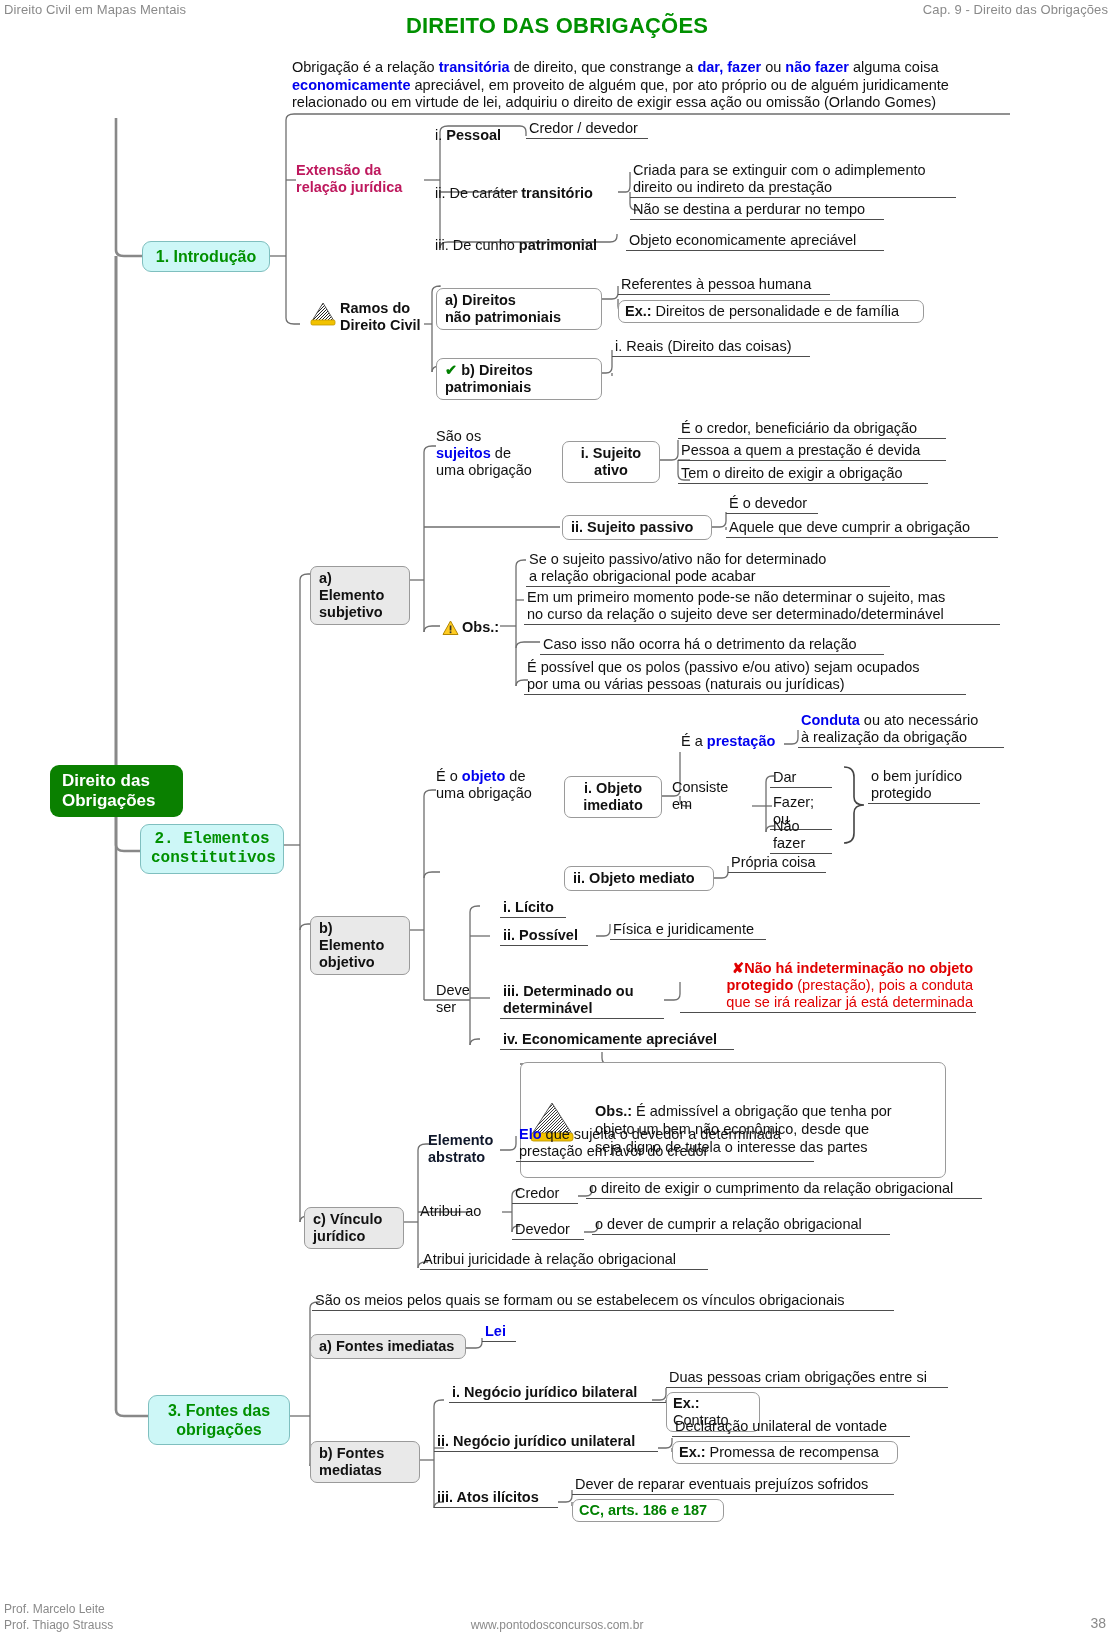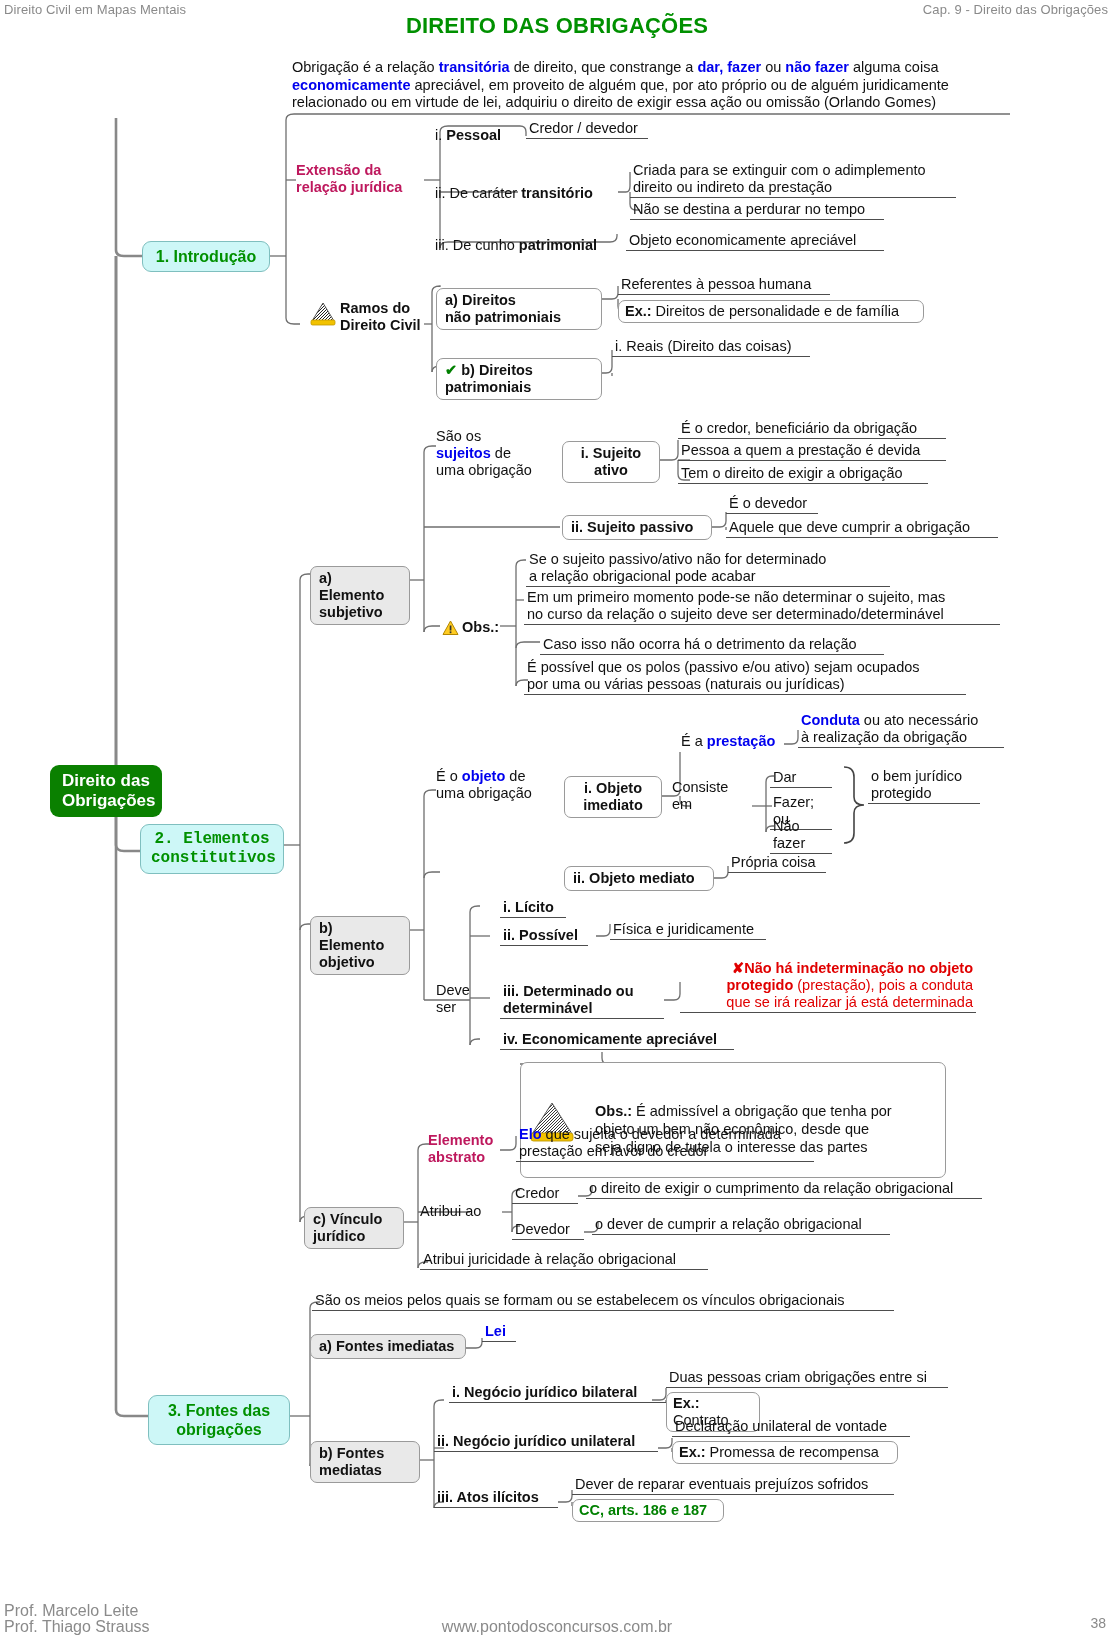--- a/index.html
+++ b/index.html
@@ -10,21 +10,21 @@
   }
   #canvas{position:absolute;left:0;top:0;width:1114px;height:1651px;overflow:hidden;}
   svg.wires{position:absolute;left:0;top:0;width:1114px;height:1651px;pointer-events:none;}
 
   
   .hdr{position:absolute;font-size:13px;color:#8a8a8a;letter-spacing:.1px;white-space:nowrap;}
   .hdr-left{left:4px;top:2px;}
   .hdr-right{right:6px;top:2px;}
   .maintitle{position:absolute;left:0;top:13px;width:1114px;text-align:center;
      font-size:22px;font-weight:bold;color:#009000;letter-spacing:.2px;}
-  .ftr{position:absolute;font-size:16px;color:#8a8a8a;white-space:nowrap;}
+  .ftr{position:absolute;font-size:12px;color:#8a8a8a;white-space:nowrap;}
   .ftr-a{left:4px;top:1602px;}
   .ftr-b{left:4px;top:1618px;}
   .ftr-site{left:0;top:1618px;width:1114px;text-align:center;}
   .ftr-pg{right:8px;top:1615px;font-size:14px;}
 
   
   .intro{position:absolute;left:292px;top:59px;width:720px;font-size:14.5px;line-height:17.5px;color:#111;}
   .b{font-weight:bold}
   .blue{color:#0000ee;font-weight:bold}
   .grn{color:#008000;font-weight:bold}
@@ -198,21 +198,21 @@
   <div class="hdr hdr-left">Direito Civil em Mapas Mentais</div>
   <div class="hdr hdr-right">Cap. 9 - Direito das Obrigações</div>
   <div class="maintitle">DIREITO DAS OBRIGAÇÕES</div>
 
   <div class="intro">
     <span>Obrigação é a relação </span><span class="blue">transitória</span><span> de direito, que constrange a </span><span class="blue">dar, fazer</span><span> ou </span><span class="blue">não fazer</span><span> alguma coisa</span><br>
     <span class="blue">economicamente</span><span> apreciável, em proveito de alguém que, por ato próprio ou de alguém juridicamente</span><br>
     <span>relacionado ou em virtude de lei, adquiriu o direito de exigir essa ação ou omissão (Orlando Gomes)</span>
   </div>
 
-  <div class="node root" style="left:50px;top:765px;width:112px;">Direito das
+  <div class="node root" style="left:50px;top:765px;width:133px;">Direito das
 Obrigações</div>
 
   <div class="node cyan" style="left:142px;top:241px;width:128px;">1. Introdução</div>
 
   <div class="node cyan" style="left:140px;top:824px;width:144px;font-family:Liberation Mono, monospace;">2. Elementos
 constitutivos</div>
 
   <div class="node cyan" style="left:148px;top:1395px;width:142px;">3. Fontes das
 obrigações</div>
 
@@ -362,21 +362,21 @@
         <span class="b">Obs.:</span><span> É admissível a obrigação que tenha por
 objeto um bem não econômico, desde que
 seja digno de tutela o interesse das partes</span>
       </span>
     </div>
   </div>
 
   <div class="node box" style="left:304px;top:1207px;width:100px;">c) Vínculo
     jurídico</div>
 
-  <div class="node" style="left:428px;top:1132px;width:86px;font-size:14.5px;line-height:17px;font-weight:bold;color:#be185d;">Elemento
+  <div class="node" style="left:428px;top:1132px;width:86px;font-size:14.5px;line-height:17px;font-weight:bold;color:#0f172a;">Elemento
 abstrato</div>
 
   <div class="node leaf" style="left:516px;top:1126px;width:298px;"><span class="blue">Elo</span><span> que sujeita o devedor a determinada
 prestação em favor do credor</span></div>
 
   <div class="node" style="left:420px;top:1203px;width:80px;font-size:14.5px;line-height:17px;color:#111;">Atribui ao</div>
 
   <div class="node leaf" style="left:512px;top:1185px;width:66px;">Credor</div>
   <div class="node leaf" style="left:586px;top:1180px;width:396px;">o direito de exigir o cumprimento da relação obrigacional</div>
 

